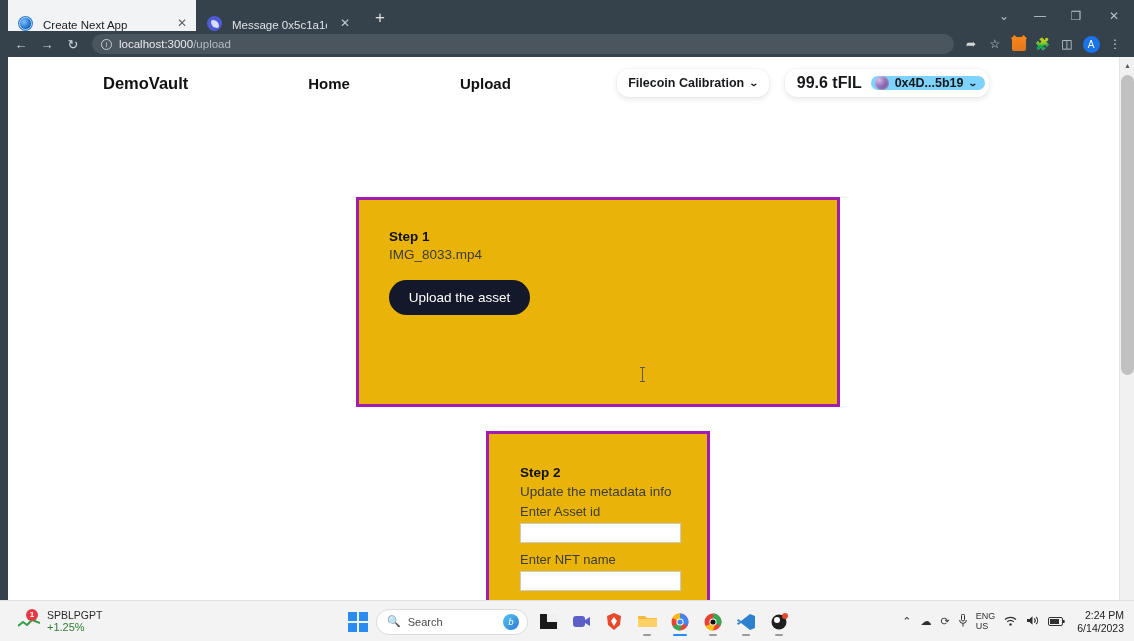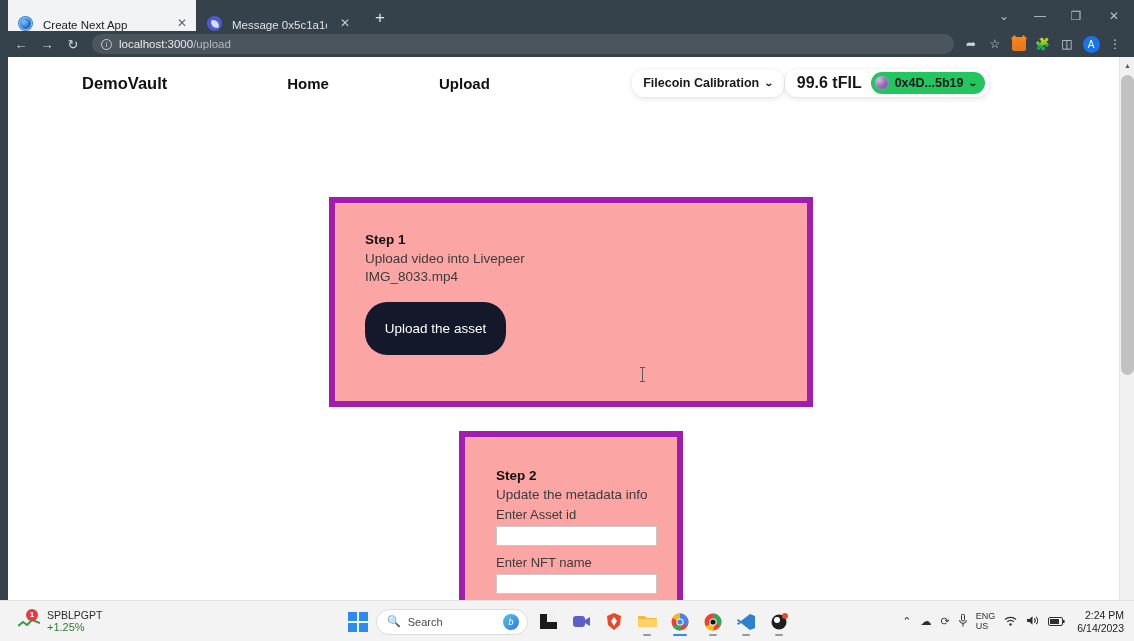--- a/index.html
+++ b/index.html
@@ -162,36 +162,36 @@
   .sb-thumb {
     position: absolute; left: 1px; top: 18px;
     width: 13px; height: 300px;
     background: #c1c1c1; border-radius: 7px;
   }
 
   
   .app-header {
     display: flex; align-items: center;
     height: 52px;
-    padding-left: 74px;
+    padding-left: 95px;
     padding-right: 130px;
   }
   .brand {
     font-size: 16.5px; font-weight: bold; color: #111;
   }
   .nav-links { display: flex; align-items: center; }
   .nav-link {
     font-size: 15px; font-weight: bold; color: #111;
   }
   .nav-home { margin-left: 120px; }
   .nav-upload { margin-left: 110px; }
 
   .wallet-area {
     margin-left: auto;
-    display: flex; align-items: flex-end; gap: 1px;
+    display: flex; align-items: flex-end; gap: 16px;
   }
   .chip {
     background: #ffffff;
     border-radius: 12px;
     box-shadow: 0 0 0 1px rgba(0,0,0,.02), 0 2px 6px rgba(0,0,0,.10);
     display: flex; align-items: center;
     height: 28px;
   }
   .chip-network { padding: 0 11px; gap: 6px; }
   .chip-network .chip-label {
@@ -199,56 +199,57 @@
   }
   .chev {
     font-size: 9px; color: #17181c; font-weight: bold;
     transform: scaleX(1.35);
     display: inline-block;
   }
   .chip-account { padding-left: 12px; padding-right: 4px; gap: 9px; }
   .bal { font-size: 16px; font-weight: bold; color: #17181c; }
   .acct-pill {
     display: flex; align-items: center; gap: 6px;
-    background: #22c55e; border-radius: 11px;
-    height: 22px; padding: 0 8px 0 4px;
+    background: #7dd3fc; border-radius: 11px;
+    height: 14px; padding: 0 8px 0 4px;
   }
   .acct-avatar {
     width: 14px; height: 14px; border-radius: 50%;
     background: radial-gradient(circle at 30% 30%, #d9b8e8 0%, #8e6fb5 45%, #5c3f86 100%);
     box-shadow: inset 0 0 3px rgba(255,255,255,.6);
   }
   .acct-addr { font-size: 12.5px; font-weight: bold; color: #17181c; }
 
   
   .card {
     position: absolute;
-    background: #fca5a5;
-    border: 6px solid #a21caf;
+    background: #eab308;
+    border: 3px solid #a21caf;
+    margin-left: 27px;
   }
   .card-step1 { left: 321px; top: 140px; width: 484px; height: 210px; }
   .card-step2 { left: 451px; top: 374px; width: 224px; height: 235px; }
 
   .card-inner1 { padding: 29px 0 0 30px; }
   .card-inner2 { padding: 31px 0 0 31px; }
 
   .step-title { font-size: 13.5px; font-weight: bold; color: #111; }
   .step-sub { font-size: 13.5px; color: #3c3c3c; margin-top: 4px; }
   .step-file { font-size: 13.5px; color: #3c3c3c; margin-top: 3px; }
 
   .btn-dark {
     background: #14182b;
     color: #ffffff;
     border: none;
     border-radius: 22px;
     font-size: 13.5px;
     font-family: "Liberation Sans", sans-serif;
     display: flex; align-items: center; justify-content: center;
   }
-  .btn-upload-asset { width: 141px; height: 53px; margin-top: 18px; }
+  .btn-upload-asset { width: 141px; height: 35px; margin-top: 18px; }
 
   .meta-lines { margin-top: 10px; }
   .meta-line { font-size: 13px; color: #2f2f2f; line-height: 16.5px; white-space: nowrap; }
 
   .field-label { font-size: 13px; color: #3c3c3c; margin-top: 9px; }
   .field-label.first { margin-top: 5px; }
   .text-input {
     display: block;
     width: 161px; height: 20px;
     margin-top: 4px;
@@ -423,21 +424,20 @@
                 <span class="acct-addr">0x4D...5b19</span>
                 <span class="chev">⌄</span>
               </span>
             </div>
           </div>
         </div>
 
         <div class="card card-step1">
           <div class="card-inner1">
             <div class="step-title">Step 1</div>
-            <div class="step-sub">Upload video into Livepeer</div>
             <div class="step-file">IMG_8033.mp4</div>
 
             <button class="btn-dark btn-upload-asset">Upload the asset</button>
 
           </div>
         </div>
 
         <div class="text-cursor"></div>
 
         <div class="card card-step2">

